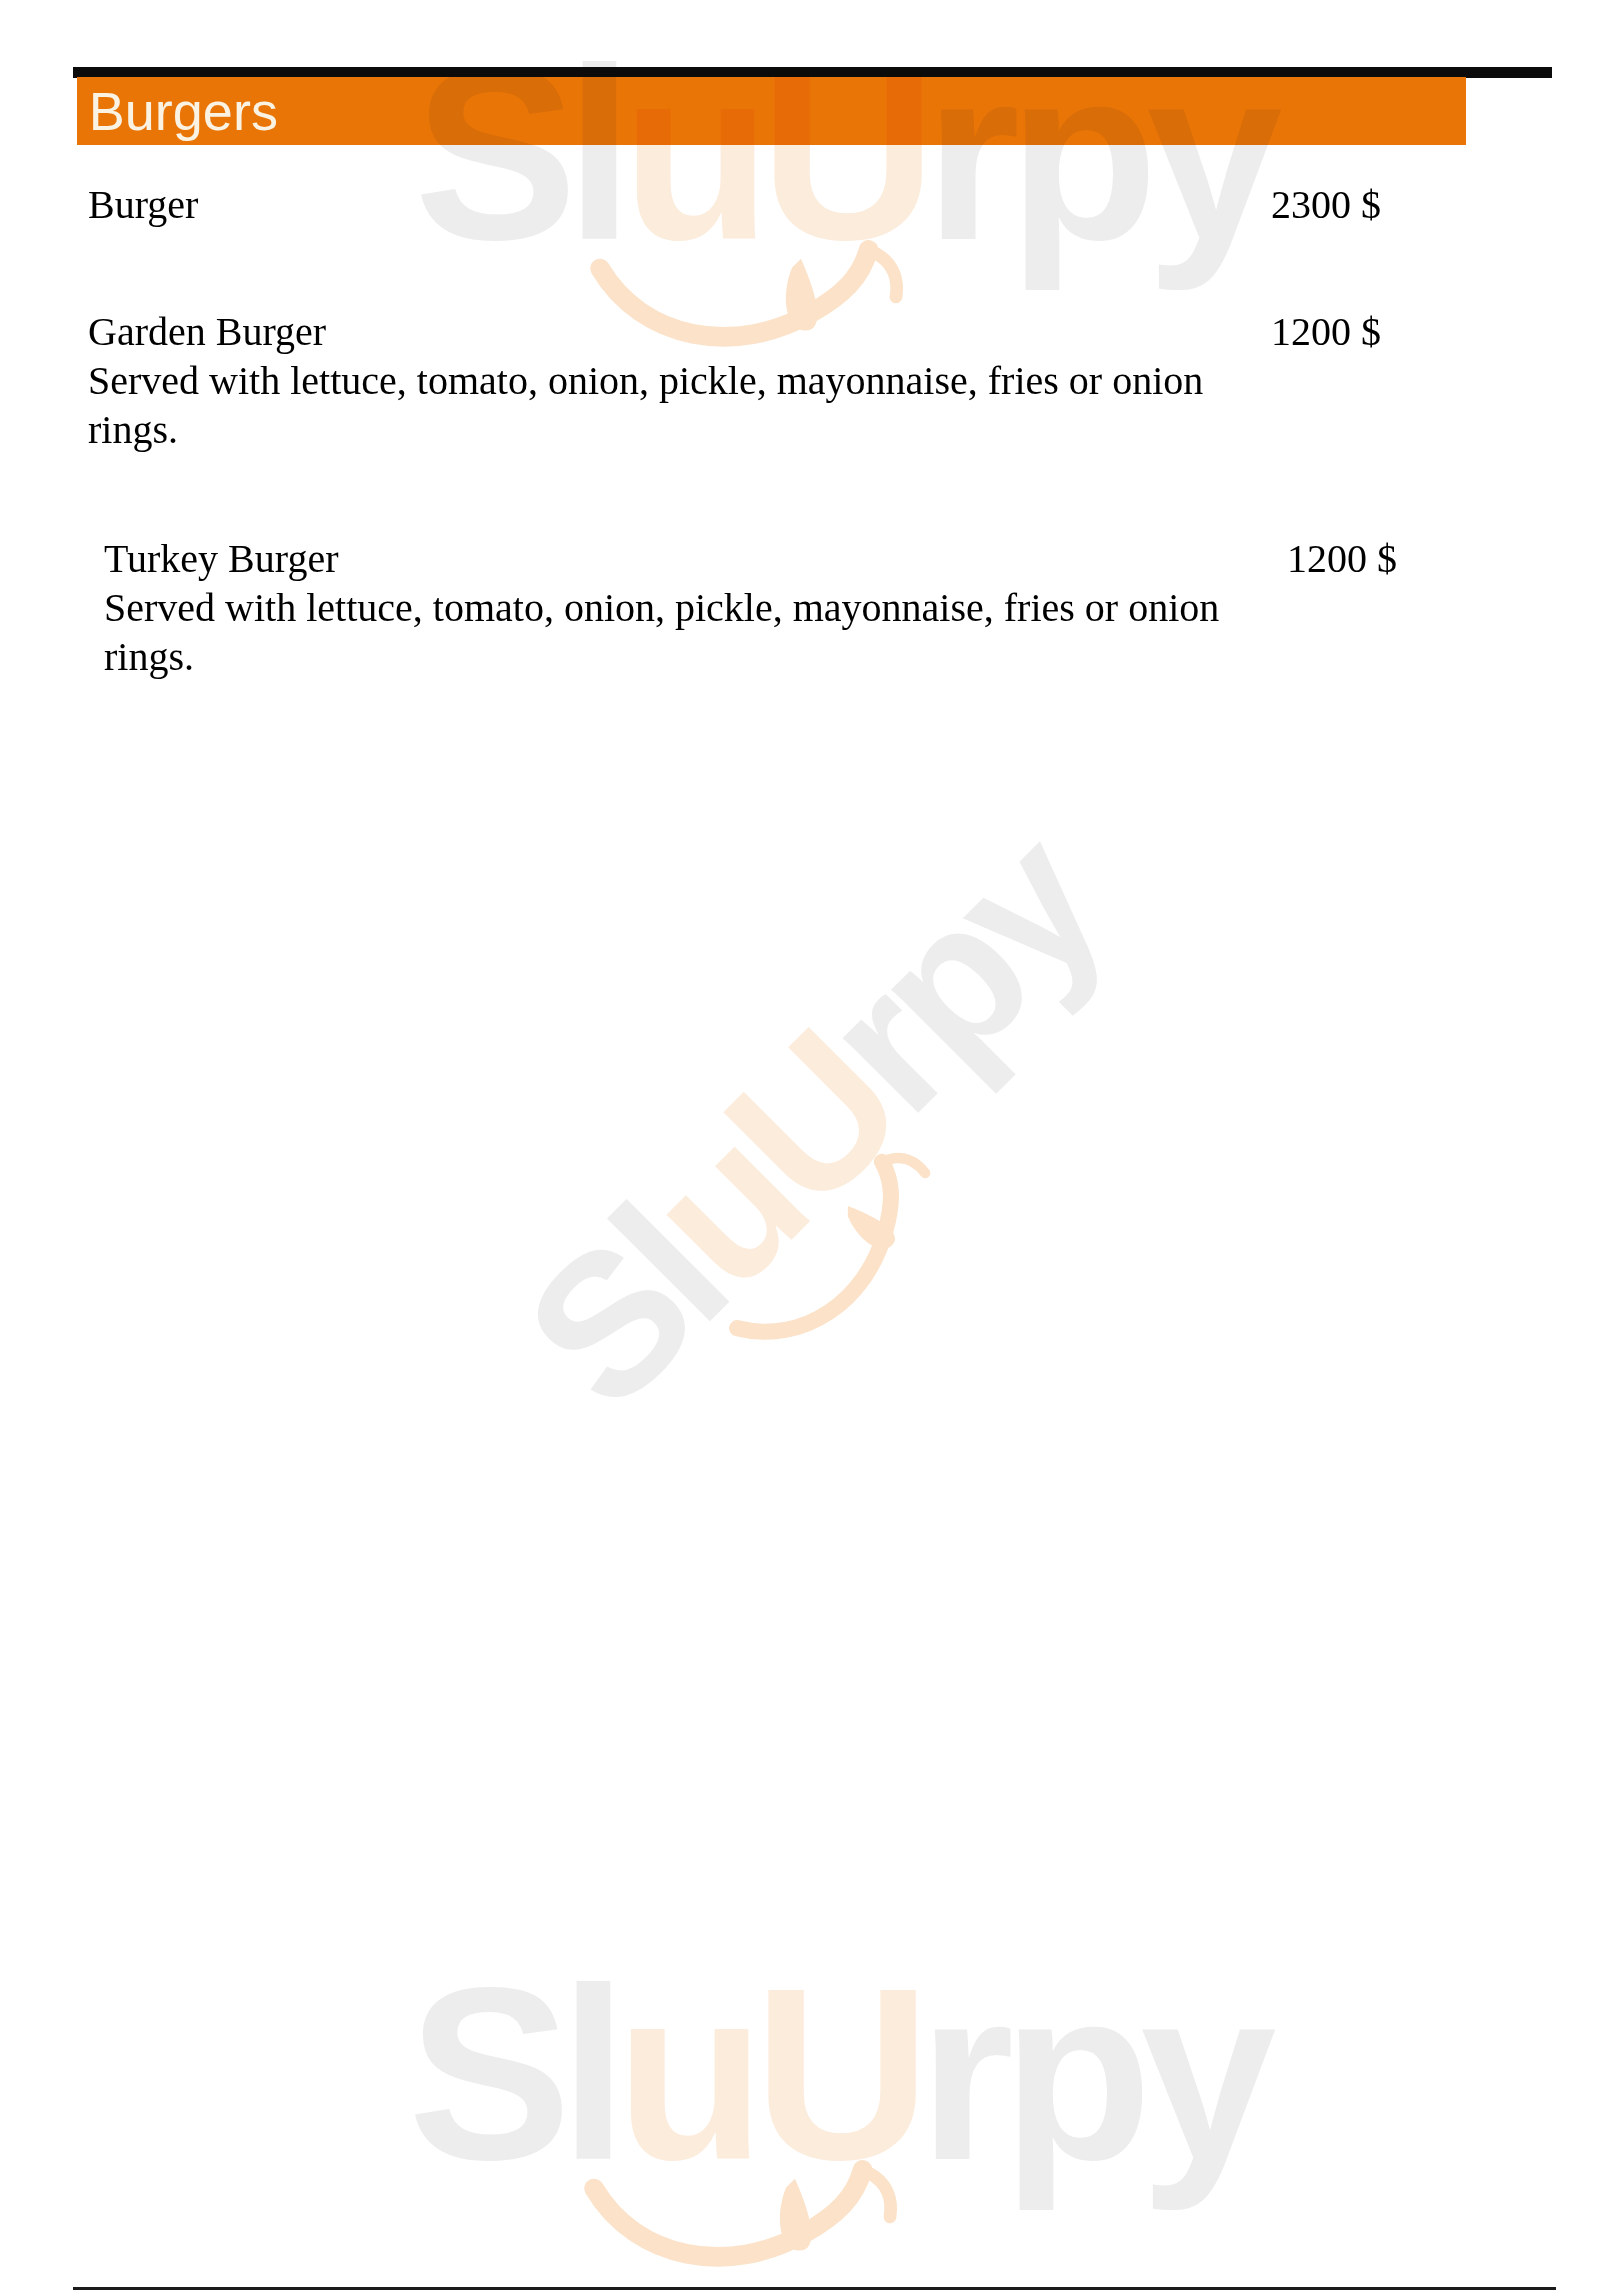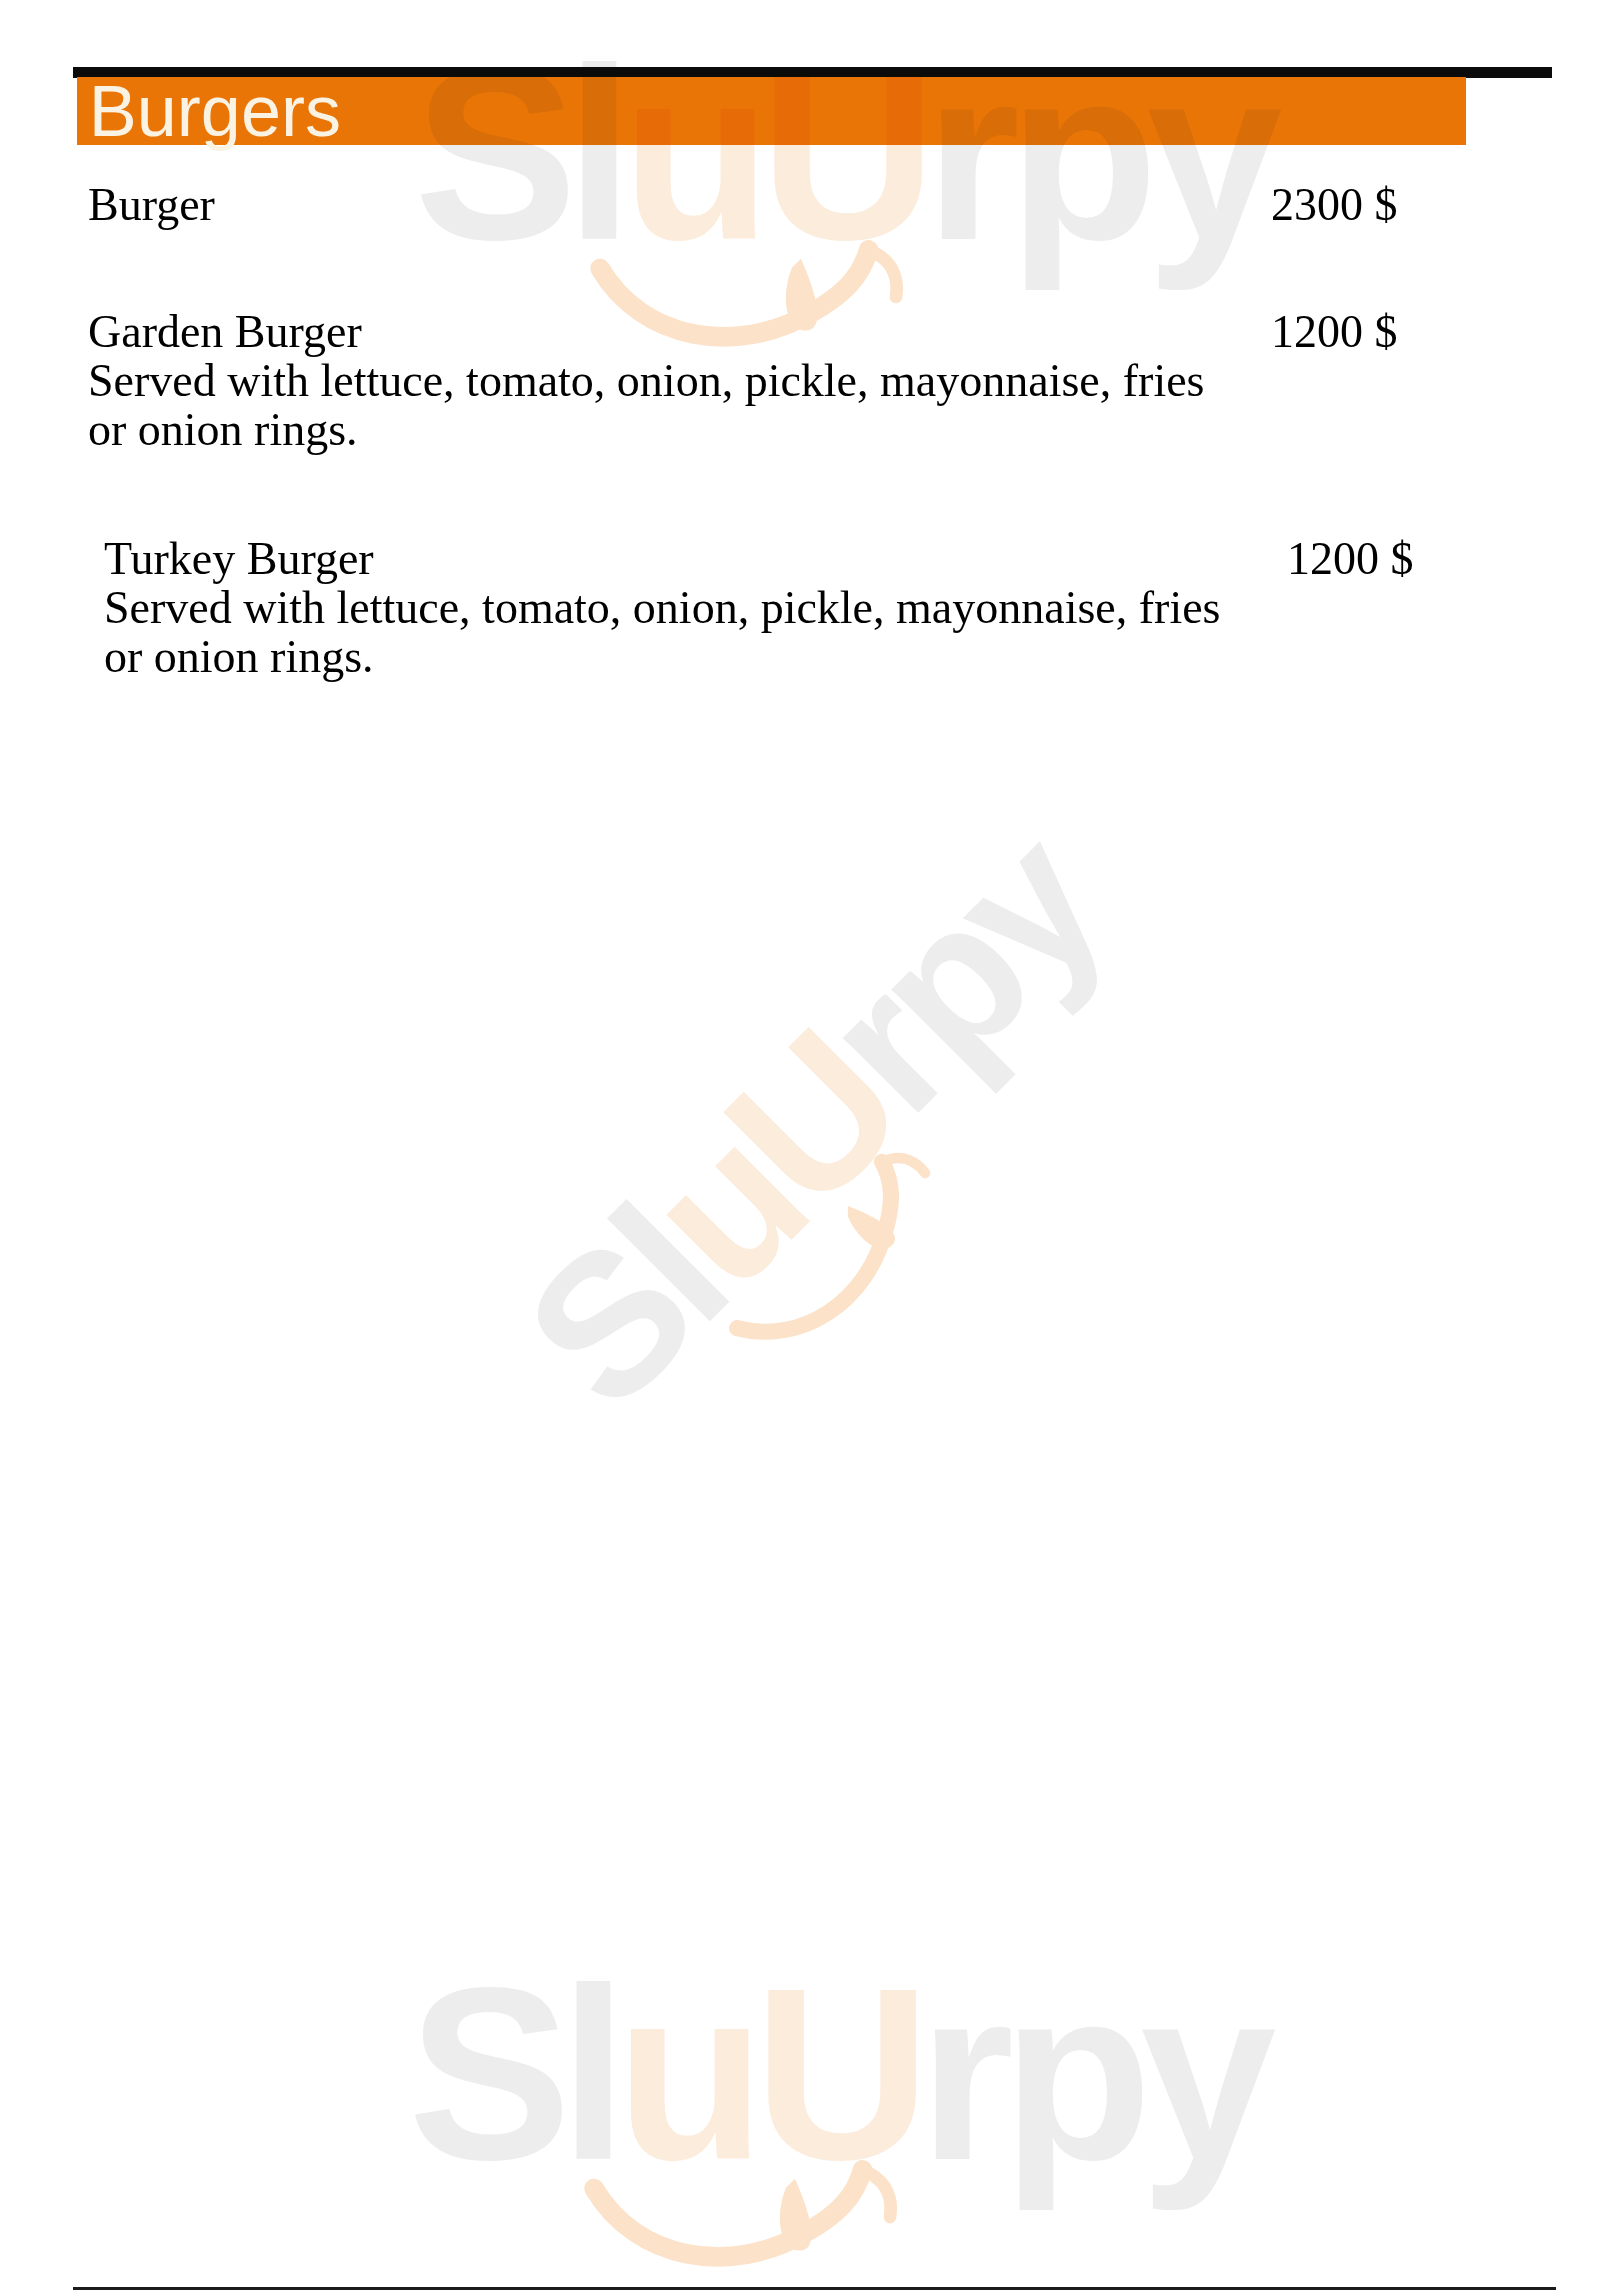--- a/index.html
+++ b/index.html
@@ -25,33 +25,33 @@
   .header-bar {
     position: absolute;
     left: 77px; top: 77px;
     width: 1389px; height: 68px;
     background: #ea7507;
     display: flex;
     align-items: center;
   }
   .header-title {
     font-family: "Liberation Sans", sans-serif;
-    font-size: 72px;
+    font-size: 54px;
     line-height: 68px;
     color: #faf3e3;
     padding-left: 11.8px;
     white-space: nowrap;
   }
 
   
   .menu {
     position: absolute;
     left: 88px; top: 180px;
     width: 1378px;
-    font-size: 46px;
+    font-size: 40px;
     line-height: 49px;
   }
   .menu-item { position: relative; }
   .menu-item + .menu-item { margin-top: 78px; }
   .menu-item.turkey { margin-top: 80px; margin-left: 16px; }
   .item-row { position: relative; height: 49px; white-space: nowrap; }
   .item-name { display: inline-block; }
   .item-price { position: absolute; left: 1183px; top: 0; }
   .item-desc { width: 1117px; }
 

